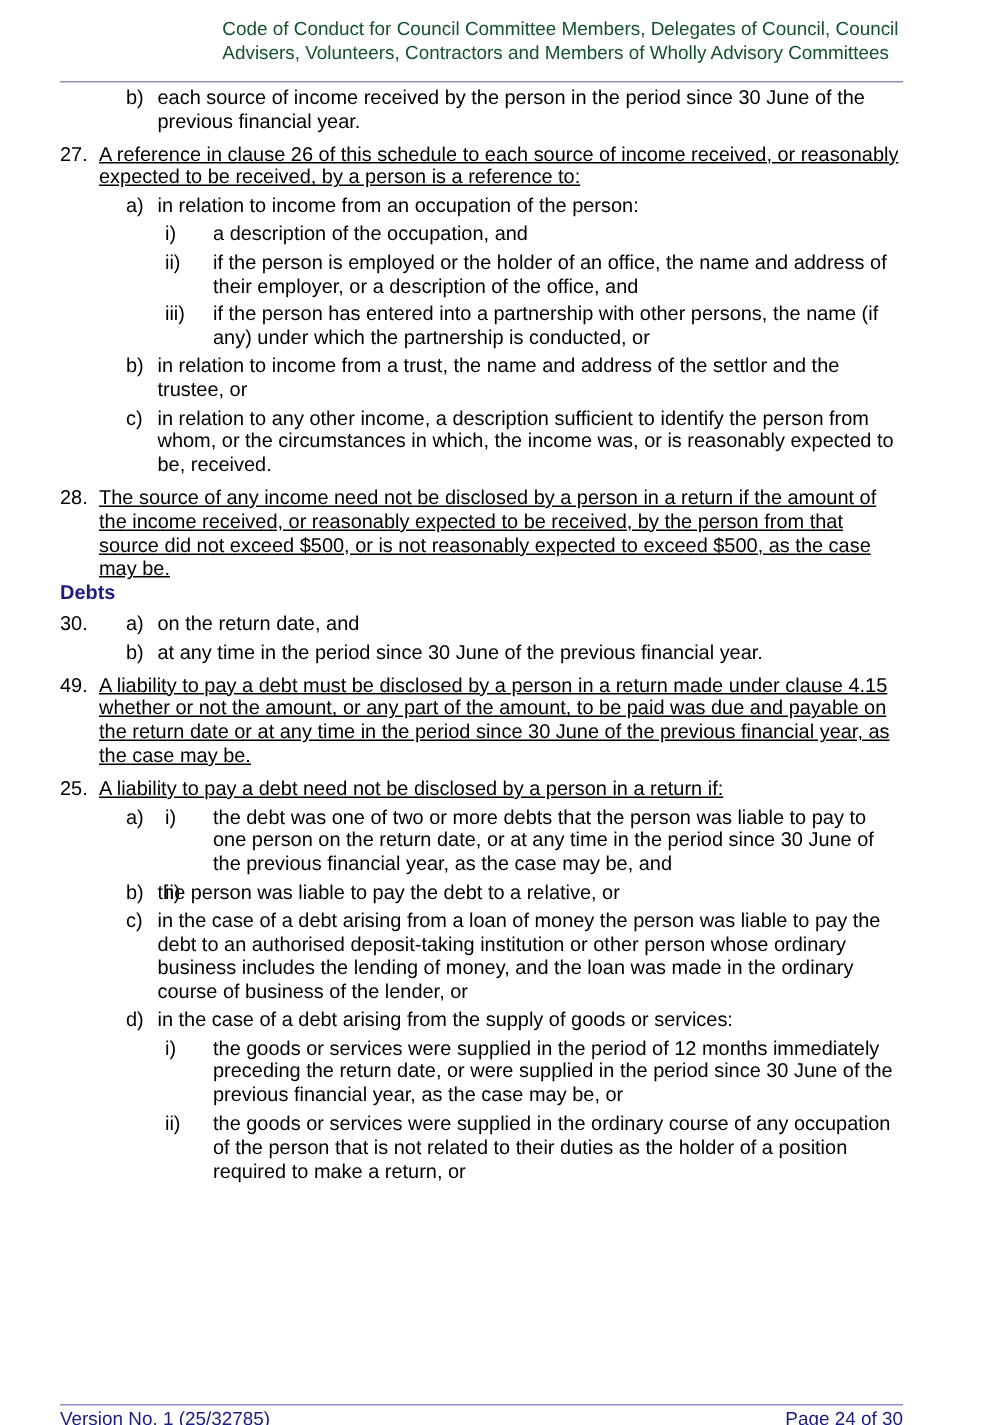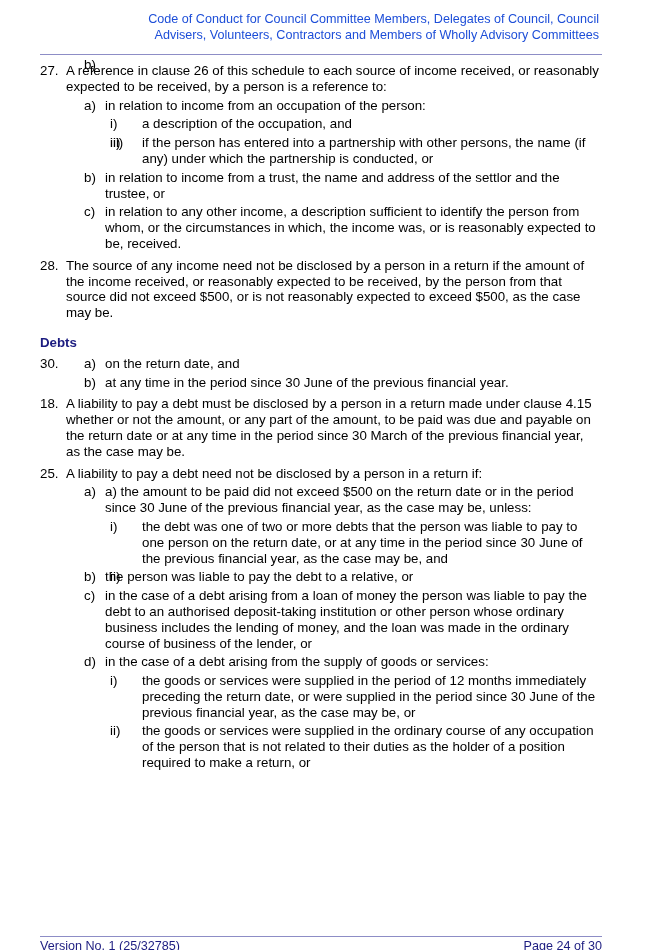--- a/index.html
+++ b/index.html
@@ -1,64 +1,66 @@
 <!DOCTYPE html>
 <html><head>
 <meta charset="utf-8">
 <style>
   html, body { margin: 0; padding: 0; background: #ffffff; }
   body { width: 656px; height: 950px; position: relative; overflow: hidden;
          font-family: "Liberation Sans", sans-serif; color: #000; }
-  .header { position: absolute; top: 12px; right: 57px; text-align: right;
-            color: #1d4ed8; font-size: 12.6px; line-height: 15.5px; }
+  .header { position: absolute; top: 12px; right: 57px; 
+            color: #14532d; font-size: 12.6px; line-height: 15.5px; }
   .header-rule { position: absolute; top: 54px; left: 40px; width: 562px; height: 1px; background: #8d8dc6; }
   .footer-rule { position: absolute; top: 936px; left: 40px; width: 562px; height: 1px; background: #8d8dc6; }
   .footer-left { position: absolute; top: 939px; left: 40px; color: #1c1c80; font-size: 12.6px; }
   .footer-right { position: absolute; top: 939px; right: 54px; color: #1c1c80; font-size: 12.6px; }
   .content { position: absolute; top: 57px; left: 40px; width: 560px; font-size: 13.3px; line-height: 15.8px; }
   .row { position: relative; }
   .num { position: absolute; left: 0; }
   .n1 { padding-left: 26px; }
   .n1 > .num { left: 0; }
   .n2 { padding-left: 65px; }
   .n2 > .num { left: 44px; }
   .n3 { padding-left: 102px; }
   .n3 > .num { left: 70px; }
-  .gap-l { margin-top: 6px; }
+  .gap-l { margin-top: 6px; text-decoration: underline; }
   .gap-s { margin-top: 3px; }
-  .heading { color: #1c1c80; font-weight: bold; margin-top: 14px; margin-bottom: 5px; }
+  .heading { color: #1c1c80; font-weight: bold; margin-bottom: 5px; }
 </style>
 </head>
 <body>
 
 <div class="header">
   <div>Code of Conduct for Council Committee Members, Delegates of Council, Council</div>
   <div>Advisers, Volunteers, Contractors and Members of Wholly Advisory Committees</div>
 </div>
 <div class="header-rule"></div>
 
 <div class="content">
   <div class="row n2">
     <span class="num">b)</span>
+    <span>each source of income received by the person in the period since 30 June of the previous financial year.</span>
   </div>
 
   <div class="row n1 gap-l">
     <span class="num">27.</span>
     <span>A reference in clause 26 of this schedule to each source of income received, or reasonably expected to be received, by a person is a reference to:</span>
   </div>
   <div class="row n2 gap-s">
     <span class="num">a)</span>
     <span>in relation to income from an occupation of the person:</span>
   </div>
   <div class="row n3 gap-s">
     <span class="num">i)</span>
     <span>a description of the occupation, and</span>
   </div>
   <div class="row n3 gap-s">
     <span class="num">ii)</span>
+    <span>if the person is employed or the holder of an office, the name and address of their employer, or a description of the office, and</span>
   </div>
   <div class="row n3 gap-s">
     <span class="num">iii)</span>
     <span>if the person has entered into a partnership with other persons, the name (if any) under which the partnership is conducted, or</span>
   </div>
   <div class="row n2 gap-s">
     <span class="num">b)</span>
     <span>in relation to income from a trust, the name and address of the settlor and the trustee, or</span>
   </div>
   <div class="row n2 gap-s">
@@ -79,31 +81,30 @@
   <div class="row n2 gap-s">
     <span class="num">a)</span>
     <span>on the return date, and</span>
   </div>
   <div class="row n2 gap-s">
     <span class="num">b)</span>
     <span>at any time in the period since 30 June of the previous financial year.</span>
   </div>
 
   <div class="row n1 gap-l">
-    <span class="num">18.</span>
-    <span>A liability to pay a debt must be disclosed by a person in a return made under clause 4.15 whether or not the amount, or any part of the amount, to be paid was due and payable on the return date or at any time in the period since 30 March of the previous financial year, as the case may be.</span>
+    <span class="num">49.</span>
+    <span>A liability to pay a debt must be disclosed by a person in a return made under clause 4.15 whether or not the amount, or any part of the amount, to be paid was due and payable on the return date or at any time in the period since 30 June of the previous financial year, as the case may be.</span>
   </div>
 
   <div class="row n1 gap-l">
     <span class="num">25.</span>
     <span>A liability to pay a debt need not be disclosed by a person in a return if:</span>
   </div>
   <div class="row n2 gap-s">
     <span class="num">a)</span>
-    <span>a) the amount to be paid did not exceed $500 on the return date or in the period since 30 June of the previous financial year, as the case may be, unless:</span>
   </div>
   <div class="row n3 gap-s">
     <span class="num">i)</span>
     <span>the debt was one of two or more debts that the person was liable to pay to one person on the return date, or at any time in the period since 30 June of the previous financial year, as the case may be, and</span>
   </div>
   <div class="row n3 gap-s">
     <span class="num">ii)</span>
   </div>
   <div class="row n2 gap-s">
     <span class="num">b)</span>

